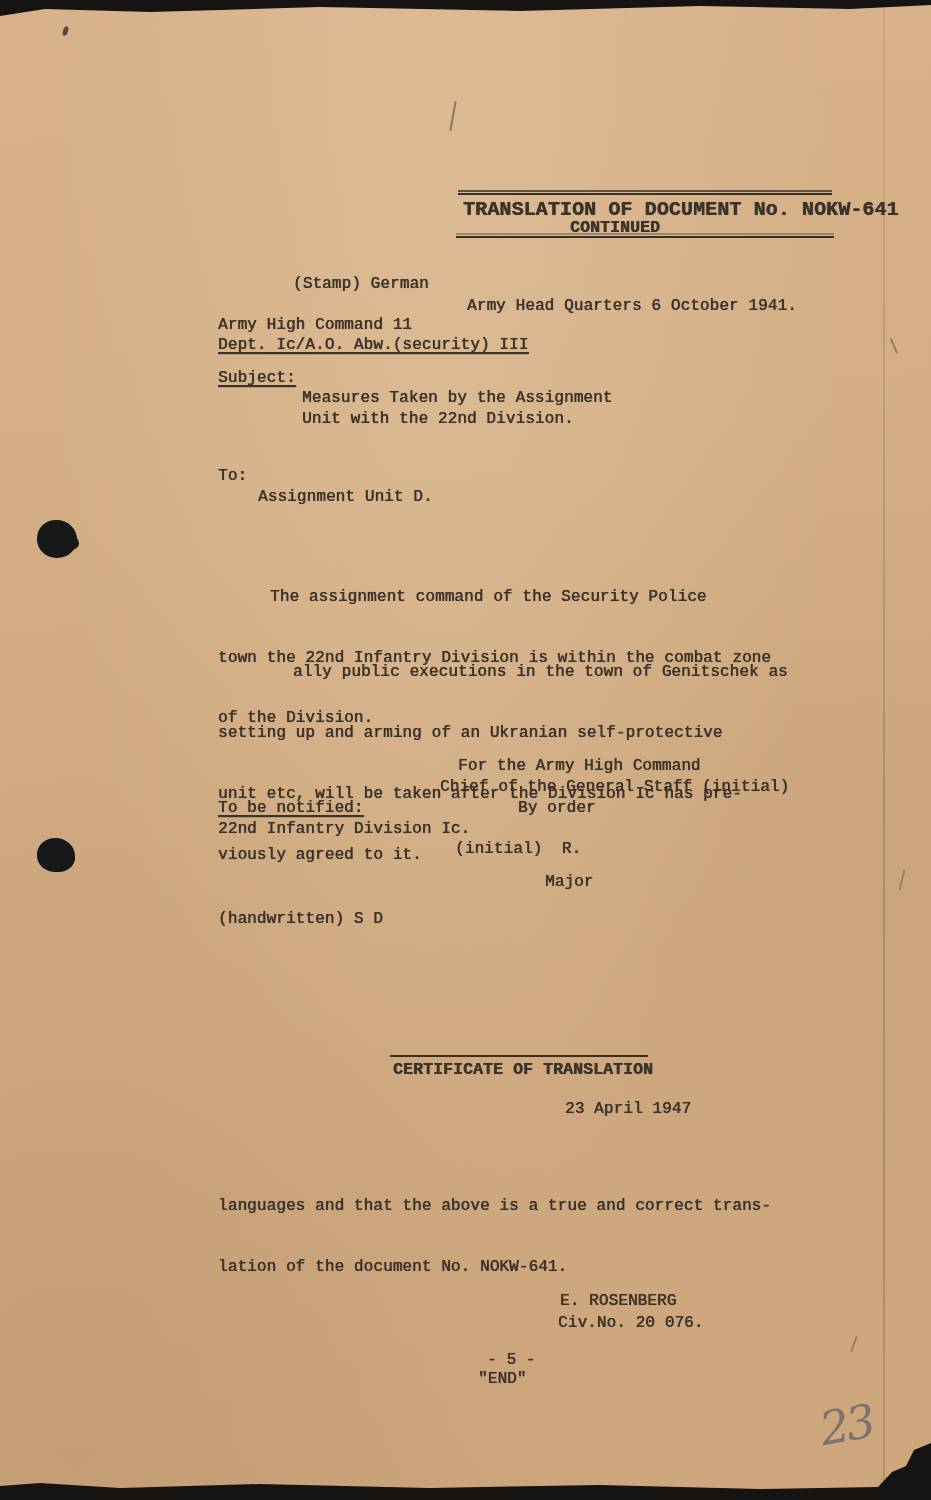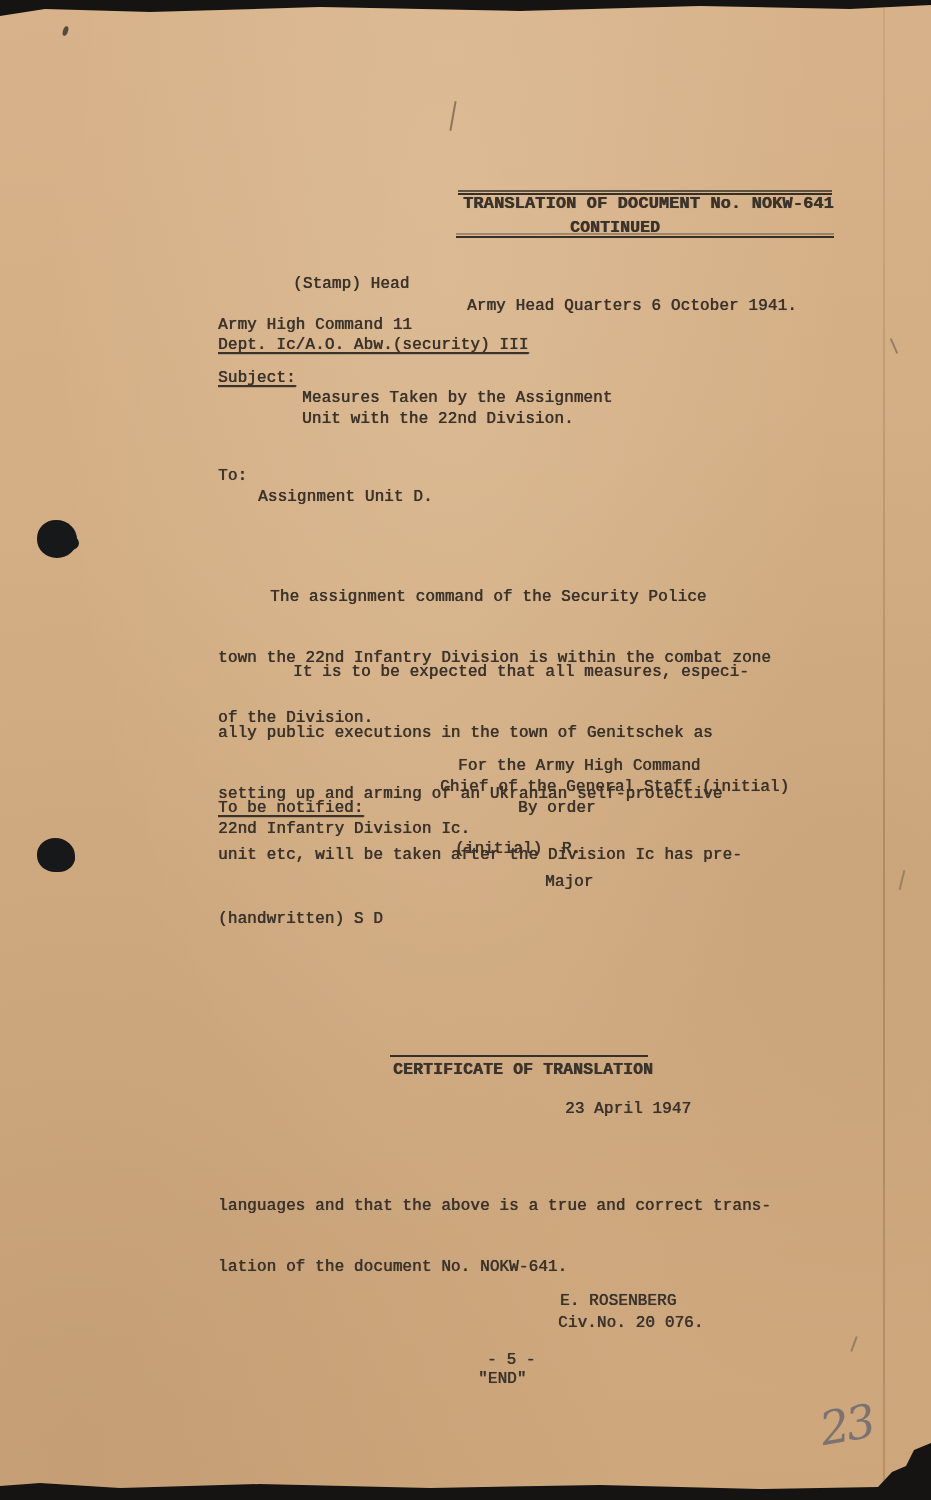--- a/index.html
+++ b/index.html
@@ -39,21 +39,21 @@
     letter-spacing: 0.1px;
     text-shadow: 0.5px 0 0 rgba(58,51,43,0.85), 0 0.4px 0.7px rgba(70,58,44,0.55);
   }
   .bold { font-weight: bold; }
   .u { text-decoration: underline; text-decoration-thickness: 2px; text-underline-offset: 3px; }
   .lines .line { height: 20.5px; }
   
   .hline { position: absolute; background: #362f27; height: 2px; box-shadow: 0 -3px 0 rgba(54,47,39,0.75); }
   #hdr-line-top { left: 458px; top: 193px; width: 374px; }
   #hdr-line-bot { left: 456px; top: 236px; width: 378px; box-shadow: 0 -3px 0 rgba(54,47,39,0.35); }
-  #hdr-title { left: 463px; top: 194px; font-size: 17px; }
+  #hdr-title { left: 463px; top: 200px; font-size: 20px; }
   #hdr-continued { left: 570px; top: 218px; font-size: 16.5px; }
   
   #stamp { left: 293px; top: 274px; }
   #dateline { left: 467px; top: 296px; }
   #org1 { left: 218px; top: 315px; }
   #org2 { left: 218px; top: 335px; }
   
   #subject-label { left: 218px; top: 368px; }
   #subject-l1 { left: 302px; top: 388px; }
   #subject-l2 { left: 302px; top: 409px; }
@@ -119,43 +119,43 @@
 <body>
 
 <div class="paper">
   <div class="crease"></div>
 
   <div class="hline" id="hdr-line-top"></div>
   <div class="tw bold" id="hdr-title">TRANSLATION OF DOCUMENT No. NOKW-641</div>
   <div class="tw bold" id="hdr-continued">CONTINUED</div>
   <div class="hline" id="hdr-line-bot"></div>
 
-  <div class="tw" id="stamp">(Stamp) Head</div>
+  <div class="tw" id="stamp">(Stamp) German</div>
   <div class="tw" id="dateline">Army Head Quarters 6 October 1941.</div>
   <div class="tw" id="org1">Army High Command 11</div>
   <div class="tw u" id="org2">Dept. Ic/A.O. Abw.(security) III</div>
 
   <div class="tw u" id="subject-label">Subject:</div>
   <div class="tw" id="subject-l1">Measures Taken by the Assignment</div>
   <div class="tw" id="subject-l2">Unit with the 22nd Division.</div>
 
   <div class="tw" id="to-label">To:</div>
   <div class="tw" id="to-value">Assignment Unit D.</div>
 
   <div class="tw lines" id="para1">
     <div class="line">The assignment command of the Security Police</div>
     <div class="line">town the 22nd Infantry Division is within the combat zone</div>
     <div class="line">of the Division.</div>
   </div>
 
   <div class="tw lines" id="para2">
-    <div class="line">It is to be expected that all measures, especi-</div>
     <div class="line">ally public executions in the town of Genitschek as</div>
     <div class="line">setting up and arming of an Ukranian self-protective</div>
     <div class="line">unit etc, will be taken after the Division Ic has pre-</div>
+    <div class="line">viously agreed to it.</div>
   </div>
 
   <div class="tw" id="sig1">For the Army High Command</div>
   <div class="tw" id="sig2">Chief of the General Staff (initial)</div>
   <div class="tw" id="by-order">By order</div>
   <div class="tw u" id="notify-label">To be notified:</div>
   <div class="tw" id="notify-value">22nd Infantry Division Ic.</div>
   <div class="tw" id="sig-initial">(initial)  R.</div>
   <div class="tw" id="sig-rank">Major</div>
   <div class="tw" id="handwritten">(handwritten) S D</div>

